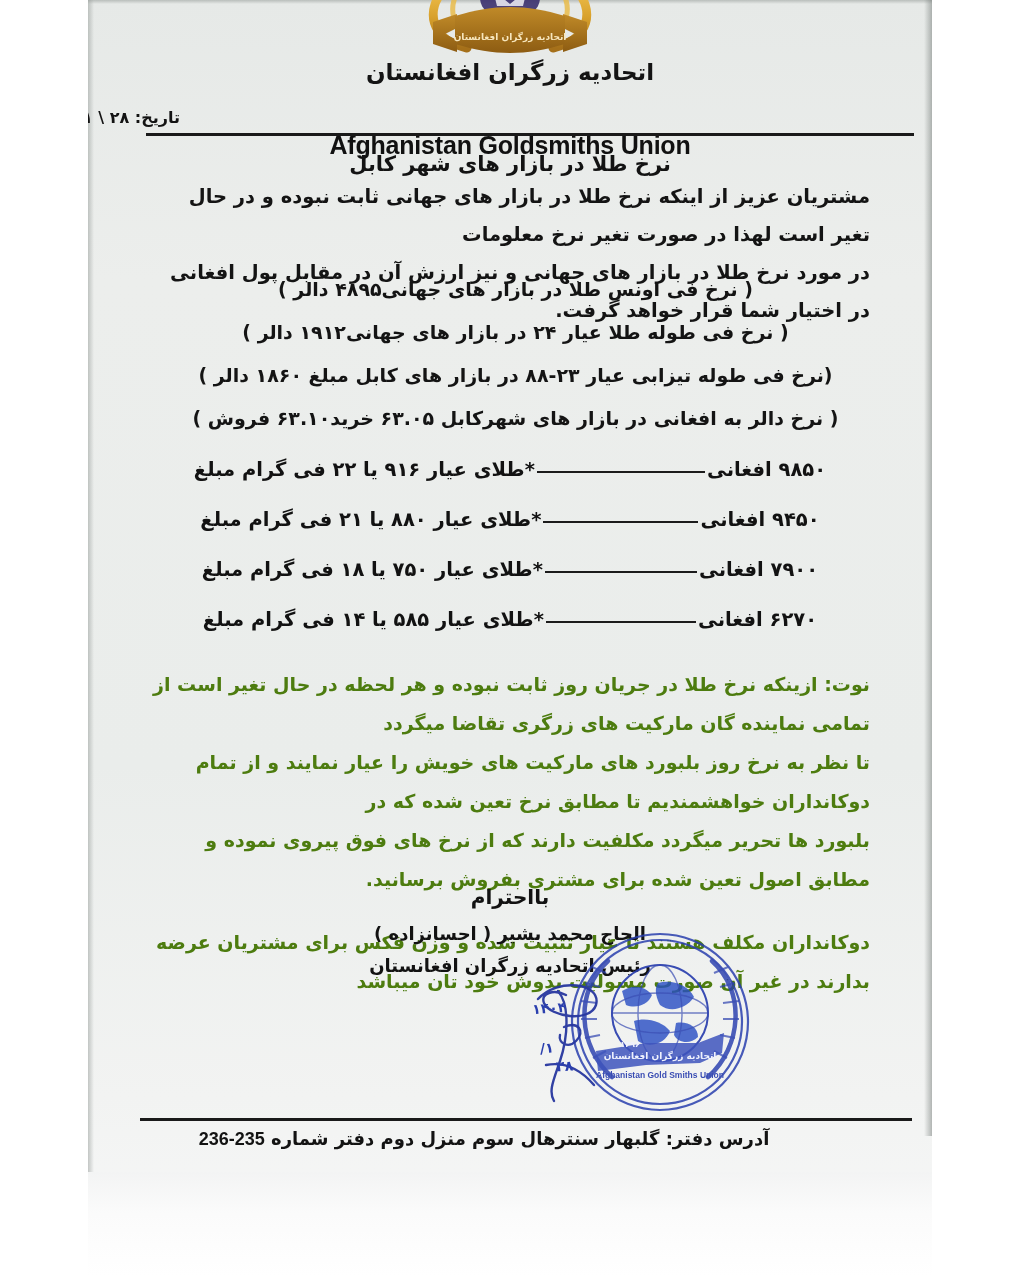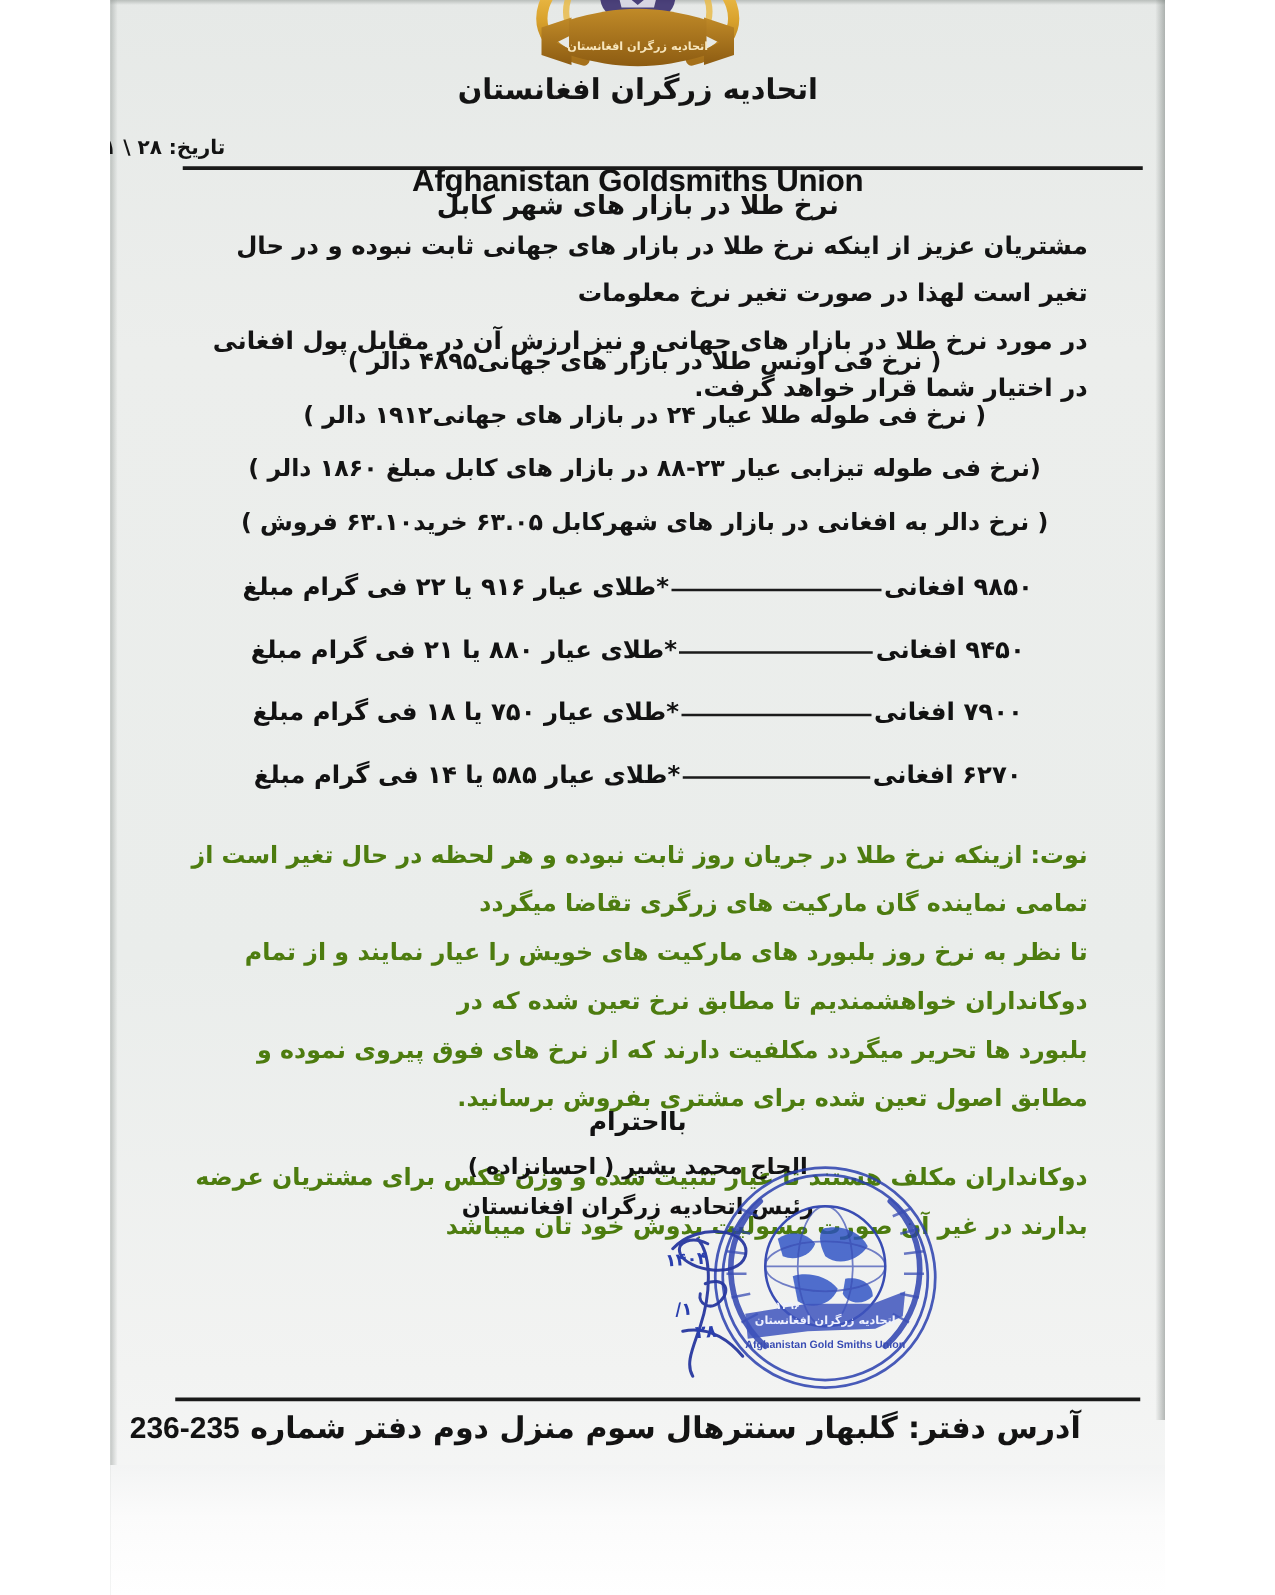--- a/index.html
+++ b/index.html
@@ -254,21 +254,21 @@
     right: 20px;
     height: 3px;
     background: #1a1a1a;
   }
   .footer-address {
     position: absolute;
     top: 1128px;
     left: 0;
     right: 52px;
     text-align: center;
-    font-size: 24px;
+    font-size: 18px;
     font-weight: 700;
     color: #131313;
   }
   .footer-address .num {
     direction: ltr;
     display: inline-block;
     font-family: "Liberation Sans", sans-serif;
   }
   .bottom-white {
     position: absolute;

